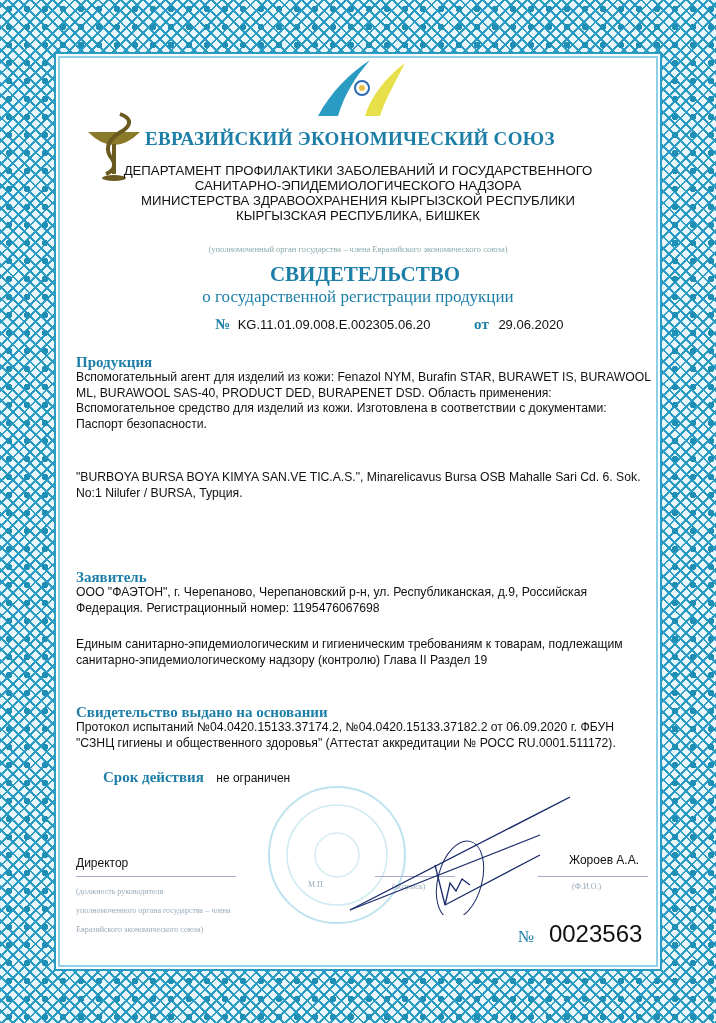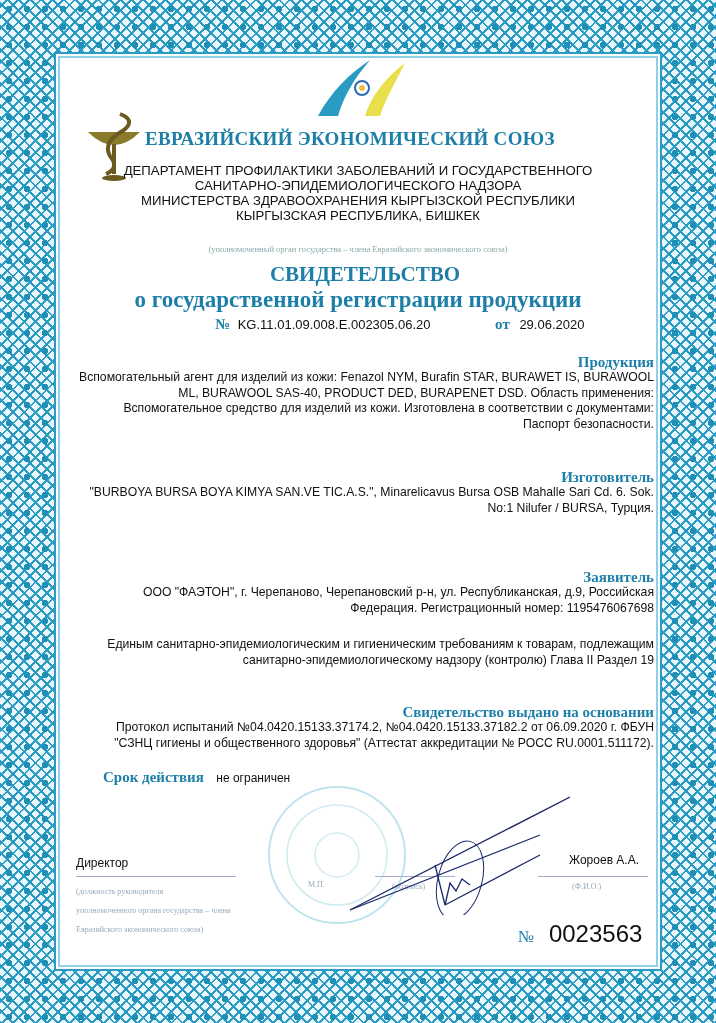--- a/index.html
+++ b/index.html
@@ -18,25 +18,25 @@
     background:#fff; border:2px solid #2a9cc4; outline:2px solid #8fd0e6; outline-offset:-6px;
   }
   .abs { position:absolute; }
   .serif { font-family:"Liberation Serif", serif; }
   .blue { color:#1d7fa8; }
   .center { text-align:center; left:0; right:0; }
   .h-union { top:128px; left:145px; font-size:19px; font-weight:bold; letter-spacing:0.3px; }
   .dept { top:163px; left:110px; right:110px; text-align:center; font-size:13.2px; line-height:15px; }
   .authority { top:244px; font-size:8.5px; color:#8aa; }
   .title { top:262px; font-size:21px; font-weight:bold;margin-left:14px; }
-  .subtitle { top:287px; font-size:23px; font-weight:bold; }
+  .subtitle { top:287px; font-size:17px; font-weight:normal; }
   .regline { top:316px; left:215px; font-size:13px; }
   .regline .no { font-family:"Liberation Serif", serif; font-weight:bold; color:#1d7fa8; font-size:15px; margin-right:4px; }
-  .regline .ot { font-family:"Liberation Serif", serif; font-weight:bold; color:#1d7fa8; font-size:15px; margin-left:61px; margin-right:6px; }
-  .sec { left:76px; right:62px;text-align:right; }
+  .regline .ot { font-family:"Liberation Serif", serif; font-weight:bold; color:#1d7fa8; font-size:15px; margin-left:40px; margin-right:6px; }
+  .sec { left:76px; right:62px; }
   .sec .label { font-family:"Liberation Serif", serif; font-weight:bold; color:#1d7fa8; font-size:15px; line-height:15px; }
   .sec .body { font-size:12.2px; line-height:15.6px; }
   .validity { top:768px; left:76px;margin-left:27px; }
   .validity .label { font-family:"Liberation Serif", serif; font-weight:bold; color:#1d7fa8; font-size:15px; }
   .validity .val { font-size:12px; margin-left:8px; }
   .director { top:856px; left:76px; font-size:12px; }
   .signer { top:853px; left:569px; font-size:12px; }
   .sigline { height:1px; background:#aac; }
   .small { font-family:"Liberation Serif", serif; font-size:8px; color:#9ab; }
   .certno { top:920px; left:518px; font-size:24px; }
@@ -82,21 +82,20 @@
   <span class="ot">от</span>
   <span>29.06.2020</span>
 </div>
 
 <div class="abs sec" style="top:355px">
   <div class="label">Продукция</div>
   <div class="body">Вспомогательный агент для изделий из кожи: Fenazol NYM, Burafin STAR, BURAWET IS, BURAWOOL ML, BURAWOOL SAS-40, PRODUCT DED, BURAPENET DSD. Область применения: Вспомогательное средство для изделий из кожи. Изготовлена в соответствии с документами: Паспорт безопасности.</div>
 </div>
 
 <div class="abs sec" style="top:470px">
-  <div class="label">Изготовитель</div>
   <div class="body">"BURBOYA BURSA BOYA KIMYA SAN.VE TIC.A.S.", Minarelicavus Bursa OSB Mahalle Sari Cd. 6. Sok. No:1 Nilufer / BURSA, Турция.</div>
 </div>
 
 <div class="abs sec" style="top:570px">
   <div class="label">Заявитель</div>
   <div class="body">ООО "ФАЭТОН", г. Черепаново, Черепановский р-н, ул. Республиканская, д.9, Российская Федерация. Регистрационный номер: 1195476067698</div>
 </div>
 
 <div class="abs sec" style="top:637px">
   <div class="body">Единым санитарно-эпидемиологическим и гигиеническим требованиям к товарам, подлежащим санитарно-эпидемиологическому надзору (контролю) Глава II Раздел 19</div>

